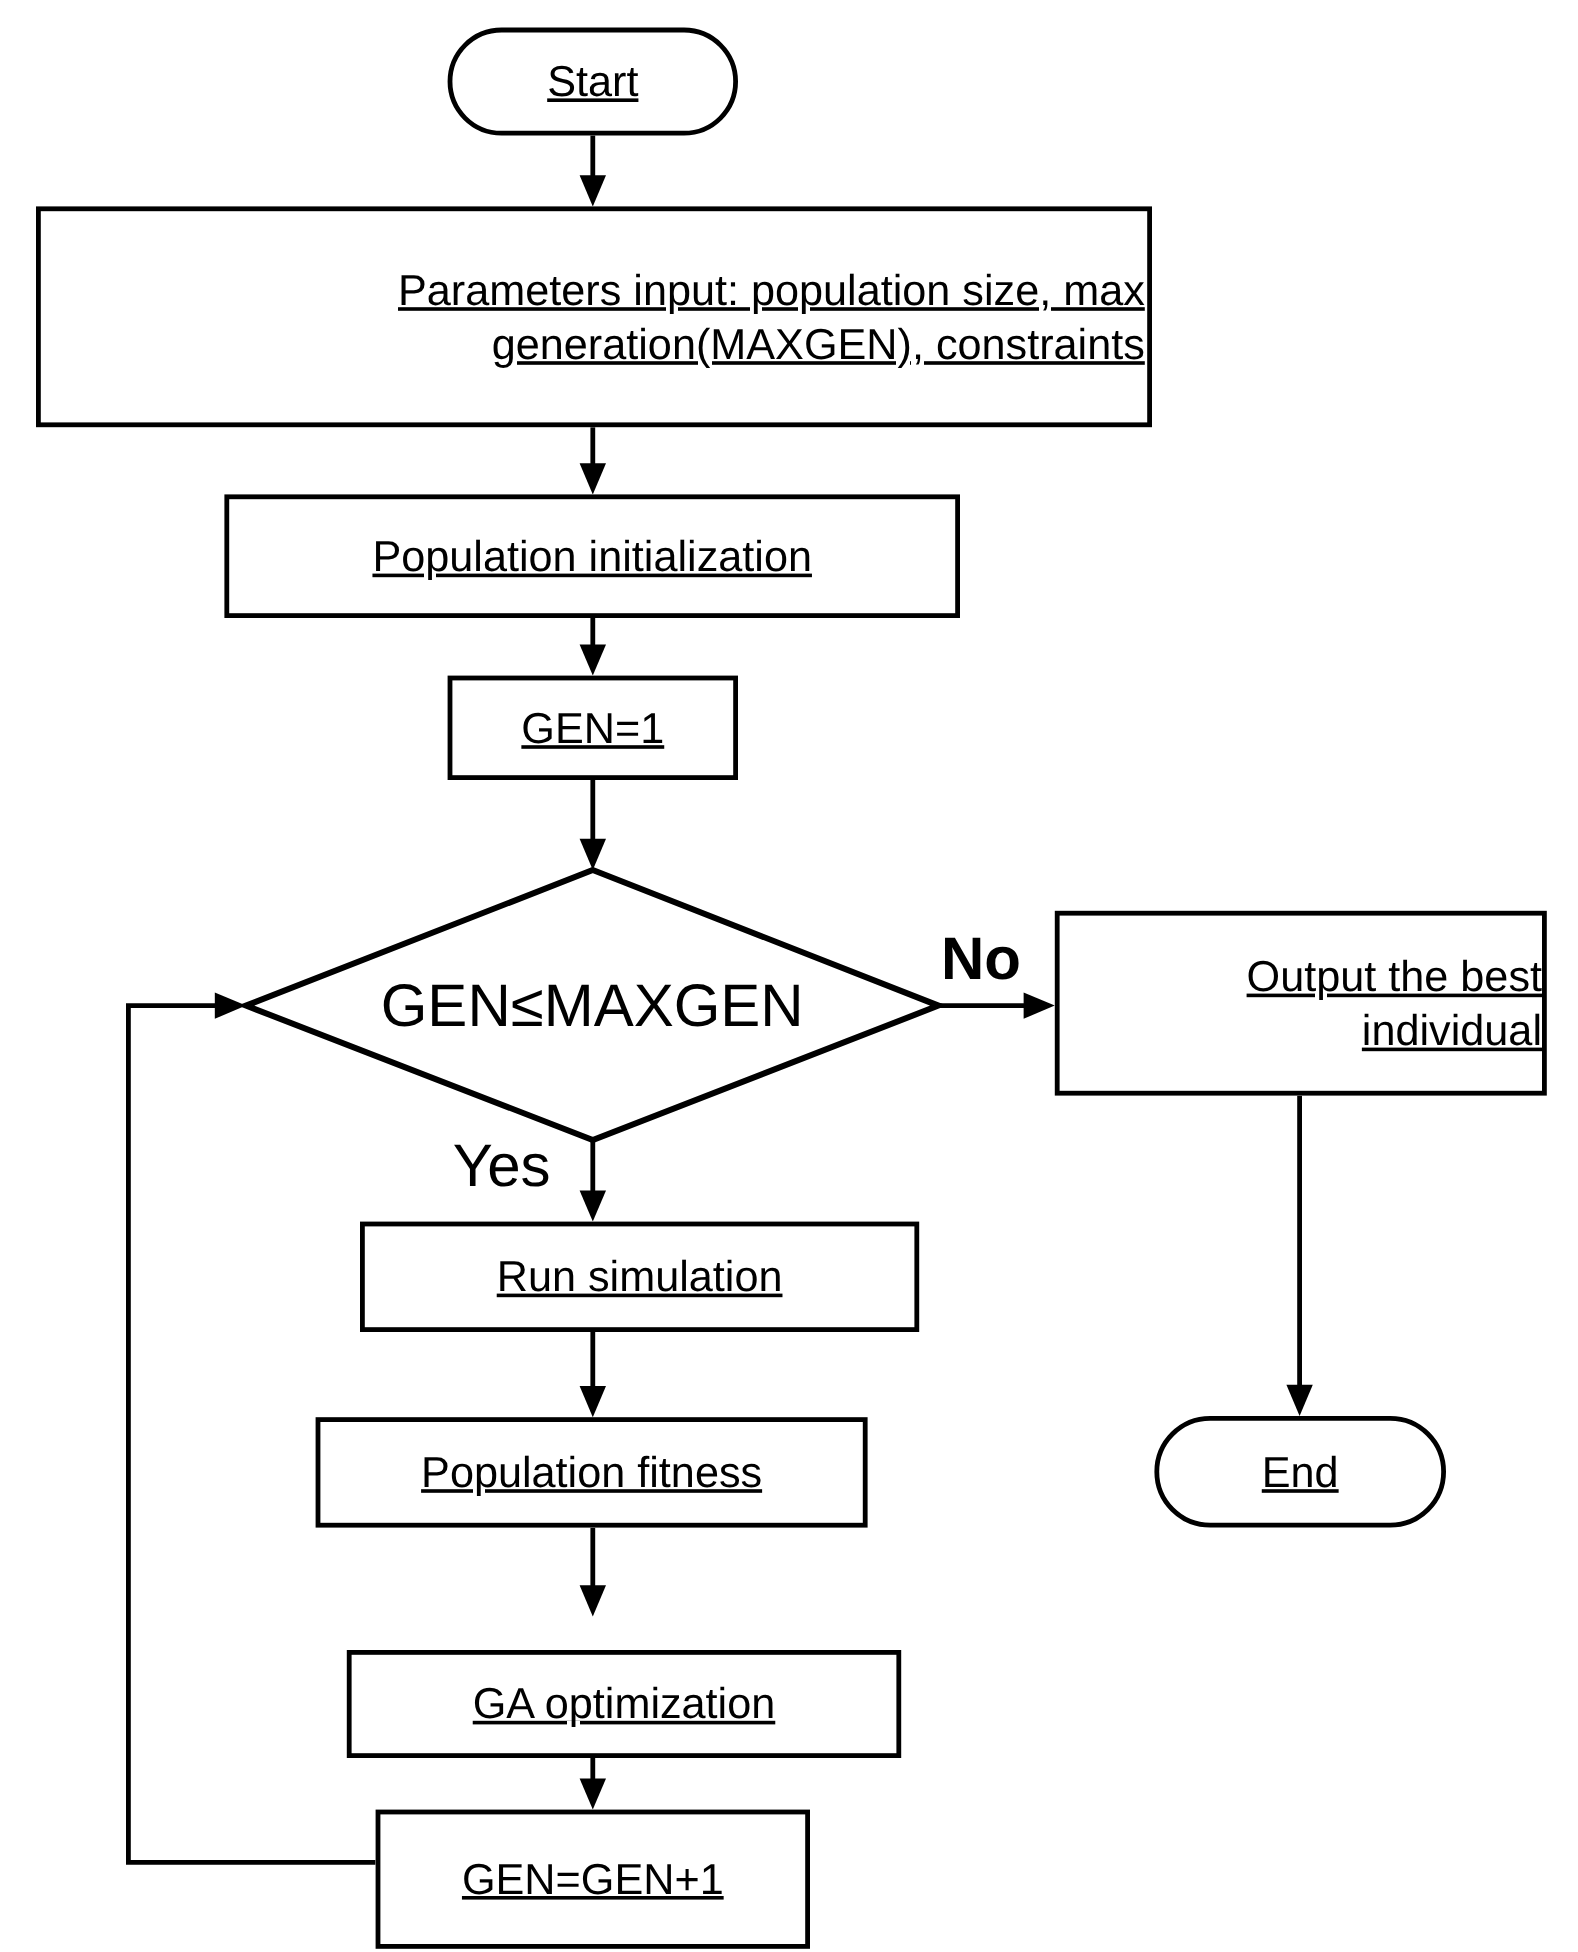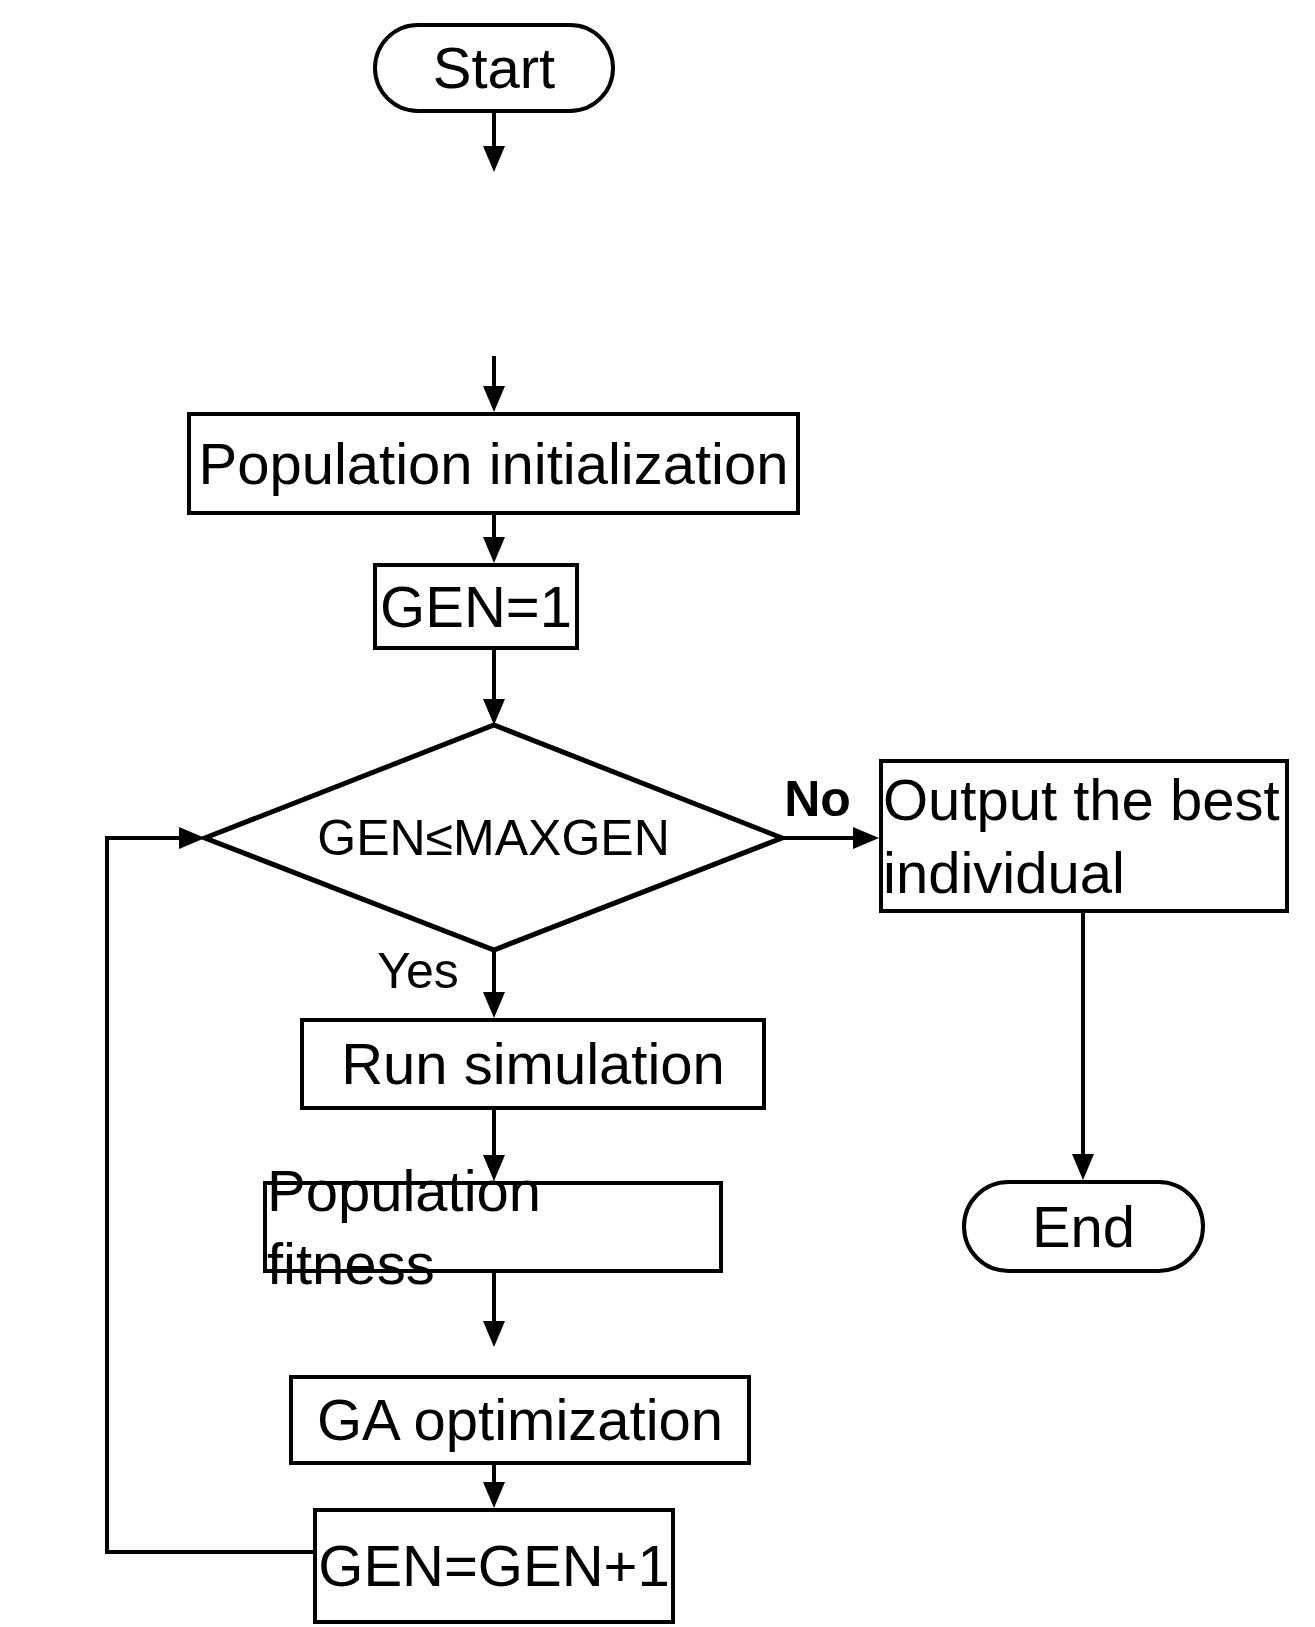--- a/index.html
+++ b/index.html
@@ -42,25 +42,26 @@
     fill: var(--bg);
     stroke: currentColor;
     stroke-width: 5;
   }
   .node {
     position: absolute;
     box-sizing: border-box;
     display: flex;
     align-items: center;
     justify-content: center;
-    text-align: left;
-    font-size: 58px;
+    text-align: right;
+    font-size: 36px;
     line-height: 1.26;
     background: var(--bg);
     border: 4px solid var(--stroke);
+    text-decoration: underline;
   }
   .terminator {
     border-radius: 48px;
   }
   .decision-label, .edge-label {
     position: absolute;
     box-sizing: border-box;
     display: flex;
     align-items: center;
     justify-content: center;
@@ -113,26 +114,29 @@
     <polygon class="arrowhead" points="483,1482 505,1482 494,1508"></polygon>
 
     <polyline points="313,1552 107,1552 107,838 180,838"></polyline>
     <polygon class="arrowhead" points="179,827 179,849 205,838"></polygon>
   </svg>
 
   <div class="node terminator" style="left:373px; top:23px; width:242px; height:90px;">
     <span>Start</span>
   </div>
 
+  <div class="node process wide" style="left:30px; top:172px; width:930px; height:184px;">
+    <span>Parameters input: population size, max generation(MAXGEN), constraints</span>
+  </div>
 
   <div class="node process" style="left:187px; top:412px; width:613px; height:103px;">
     <span>Population initialization</span>
   </div>
 
-  <div class="node process" style="left:373px; top:563px; width:206px; height:87px;">
+  <div class="node process" style="left:373px; top:563px; width:242px; height:87px;">
     <span>GEN=1</span>
   </div>
 
   <div class="decision-label" style="left:205px; top:725px; width:577px; height:225px;align-items:center;">
     <span>GEN≤MAXGEN</span>
   </div>
 
   <div class="edge-label" style="left:765px; top:770px; width:105px; height:58px;font-weight:bold;">
     <span>No</span>
   </div>

